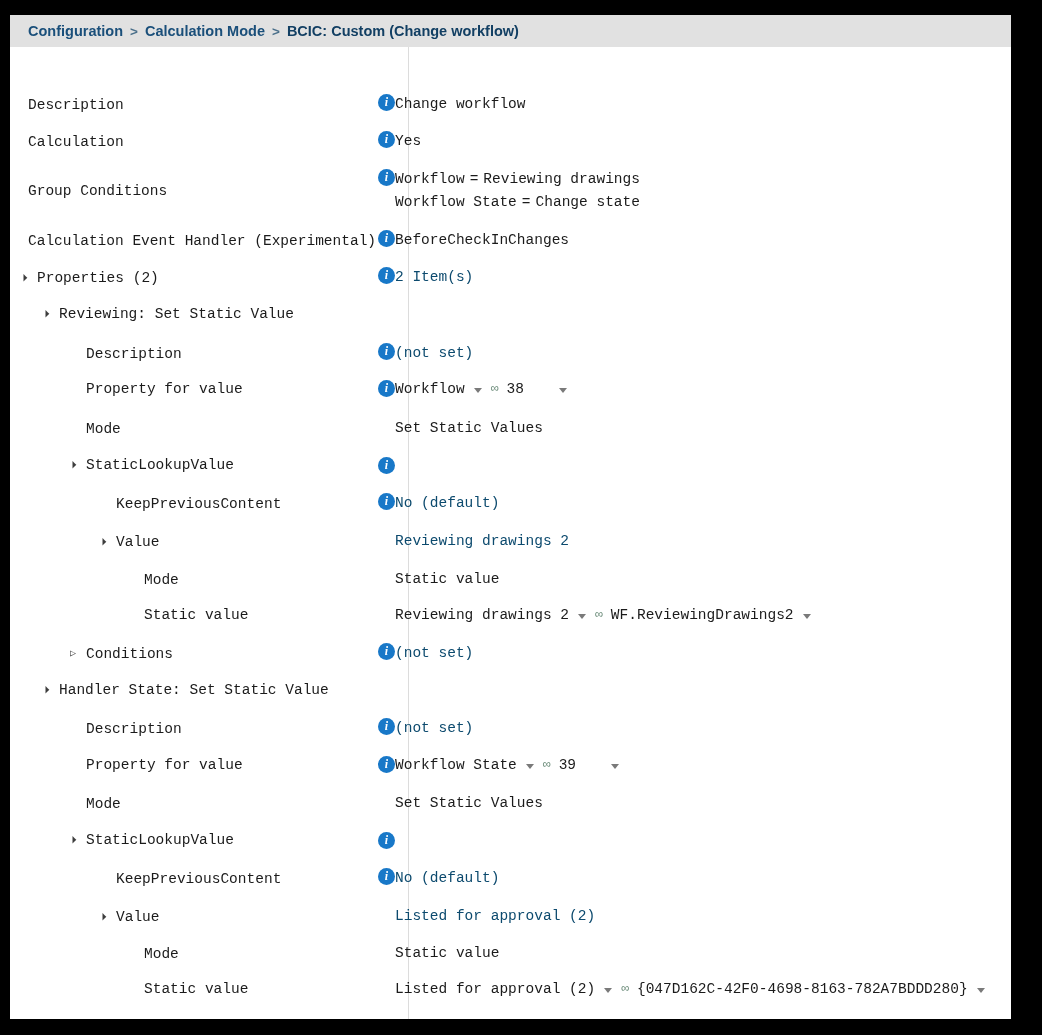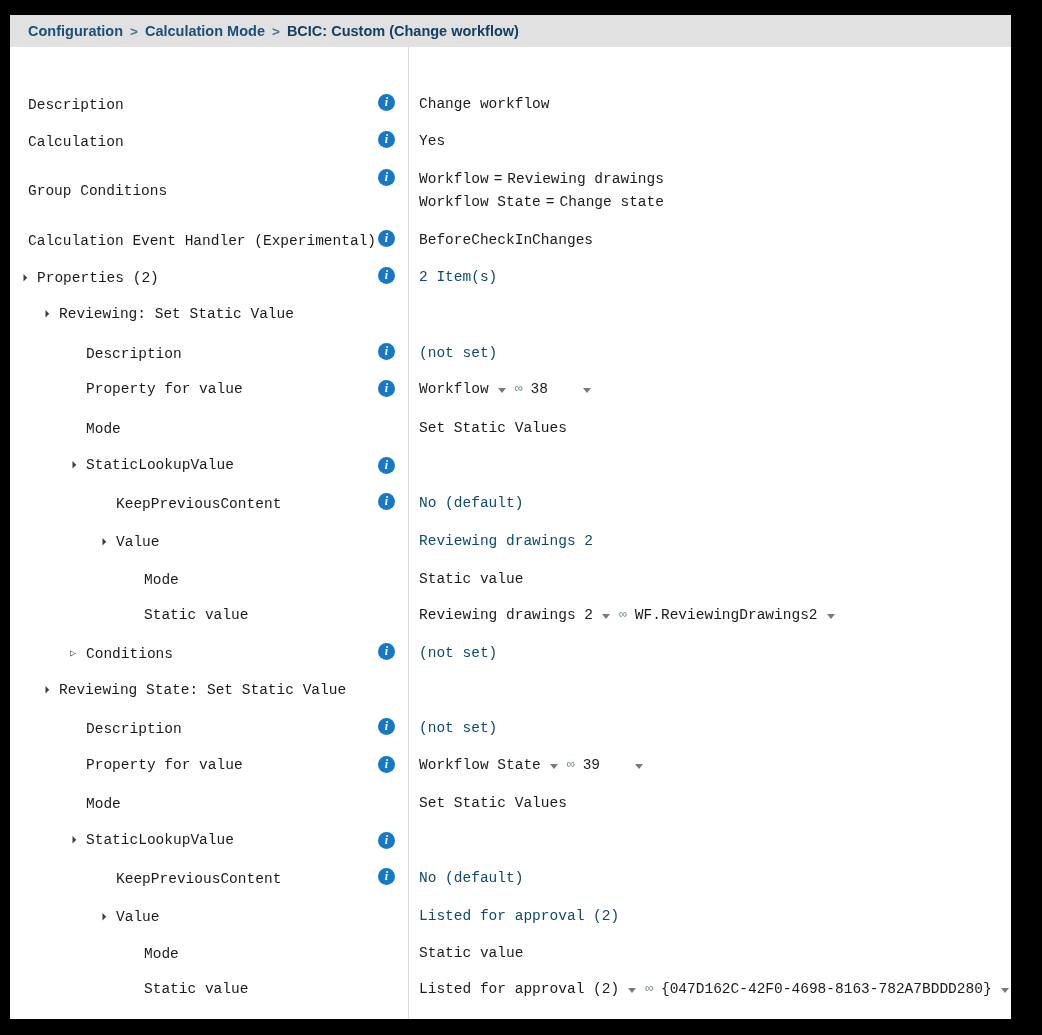--- a/index.html
+++ b/index.html
@@ -137,21 +137,20 @@
     font-style: italic;
     color: #ffffff;
   }
   .infospacer {
     width: 17px;
     height: 17px;
     flex: 0 0 17px;
     margin-left: -12px;
   }
   .valwrap {
-    margin-left: 24px;
     display: block;
     max-width: 560px;
   }
   .value {
     font-size: 14.5px;
     color: #1b1b1b;
     line-height: 23px;
     white-space: nowrap;
   }
   .value.muted {
@@ -384,21 +383,21 @@
       </div>
       <div class="valcell">
         <span class="infoicon"></span>
         <span class="valwrap"><span class="value muted">(not set)</span></span>
       </div>
     </div>
 
     <div class="row" style="top:633px">
       <div class="namecell" style="padding-left:33px">
         <span class="twisty expanded"></span>
-        <span class="label">Reviewing State: Set Static Value</span>
+        <span class="label">Handler State: Set Static Value</span>
       </div>
       <div class="valcell">
         <span class="infospacer"></span>
       </div>
     </div>
 
     <div class="row" style="top:670px">
       <div class="namecell" style="padding-left:76px">
         <span class="label">Description</span>
       </div>

